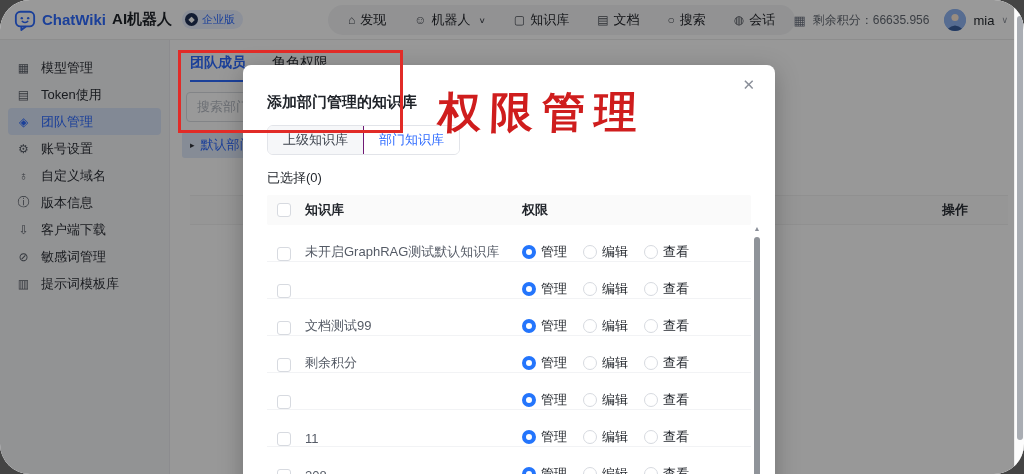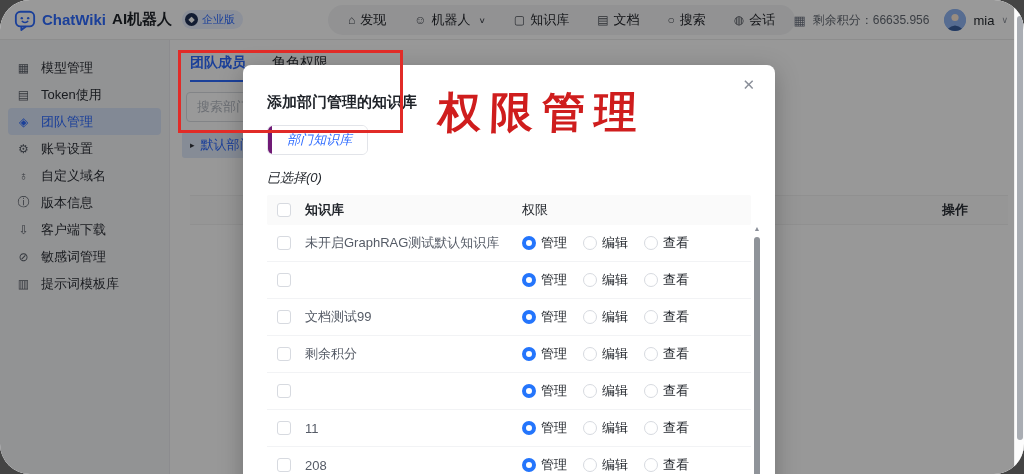--- a/index.html
+++ b/index.html
@@ -63,30 +63,30 @@
 
   
   .modal { position:absolute; left:243px; top:65px; width:532px; height:430px; background:#fff;
            border-radius:8px 8px 0 0; box-shadow:0 6px 24px rgba(0,0,0,.25); z-index:6; padding:0 24px; }
   .modal-head { position:relative; padding-top:28px; }
   .modal-title { font-size:15px; font-weight:bold; color:#1f2329; }
   .modal-close { position:absolute; right:-4px; top:12px; border:none; background:none; color:#8a8f99;
                  font-size:15px; cursor:pointer; line-height:1; }
   .segmented { display:inline-flex; border:1px solid #e2e4e9; border-radius:6px; overflow:hidden; margin-top:13px; }
   .seg { padding:5px 15px; font-size:13px; background:#f6f7f9; color:#3d434d; cursor:pointer; }
-  .seg.active { background:#fff; color:#2e6bff; border-left:4px solid #701a75;font-style:italic; }
-  .selected-label { margin-top:14px; font-size:13px; color:#1f2329;font-style:italic; }
+  .seg.active { background:#fff; color:#2e6bff; border-left:1px solid #701a75; }
+  .selected-label { margin-top:14px; font-size:13px; color:#1f2329; }
 
   .table { position:relative; margin-top:8px; }
   .t-head { height:30px; background:#fafafa; border-radius:2px; display:flex; align-items:center;
             padding:0 10px; }
   .t-head .col-name { margin-left:14px; font-size:13px; font-weight:bold; color:#1f2329; }
-  .t-head .col-perm { position:absolute; left:255px; font-size:13px; font-weight:normal; color:#1f2329; }
+  .t-head .col-perm { position:absolute; left:255px; font-size:13px; font-weight:bold; color:#1f2329; }
   .t-body { position:relative; }
-  .t-row { position:relative; height:37px; display:flex; align-items:center; padding:0 10px;
+  .t-row { position:relative; height:37px; display:flex; align-items:flex-end; padding:0 10px;
            border-bottom:1px solid #f2f3f5; }
   .row-name { margin-left:14px; font-size:13px; color:#555b66; }
   .radios { position:absolute; left:255px; display:flex; gap:16px; }
   .radio-opt { display:flex; align-items:center; gap:5px; font-size:13px; color:#1f2329; cursor:pointer; }
   .cbx { width:14px; height:14px; border:1.5px solid #d7dae0; border-radius:3px; background:#fff;
          flex:none; cursor:pointer; }
   .radio { width:14px; height:14px; border-radius:50%; border:1.5px solid #d7dae0; background:#fff; flex:none; }
   .radio.sel { border:4.5px solid #2475fc; }
   .t-scroll { position:absolute; right:-10px; top:32px; bottom:-66px; width:8px; }
   .t-scroll .up { position:absolute; top:-2px; left:0; width:8px; text-align:center; font-size:7px; color:#8a8f99; }
@@ -248,20 +248,21 @@
 
   <div class="mask"></div>
 
   <section class="modal">
     <div class="modal-head">
       <span class="modal-title">添加部门管理的知识库</span>
       <button class="modal-close">✕</button>
     </div>
 
     <div class="segmented">
+      <span class="seg">上级知识库</span>
       <span class="seg active">部门知识库</span>
     </div>
 
     <div class="selected-label">已选择(0)</div>
 
     <div class="table">
       <div class="t-head">
         <span class="cbx"></span>
         <span class="col-name">知识库</span>
         <span class="col-perm">权限</span>

